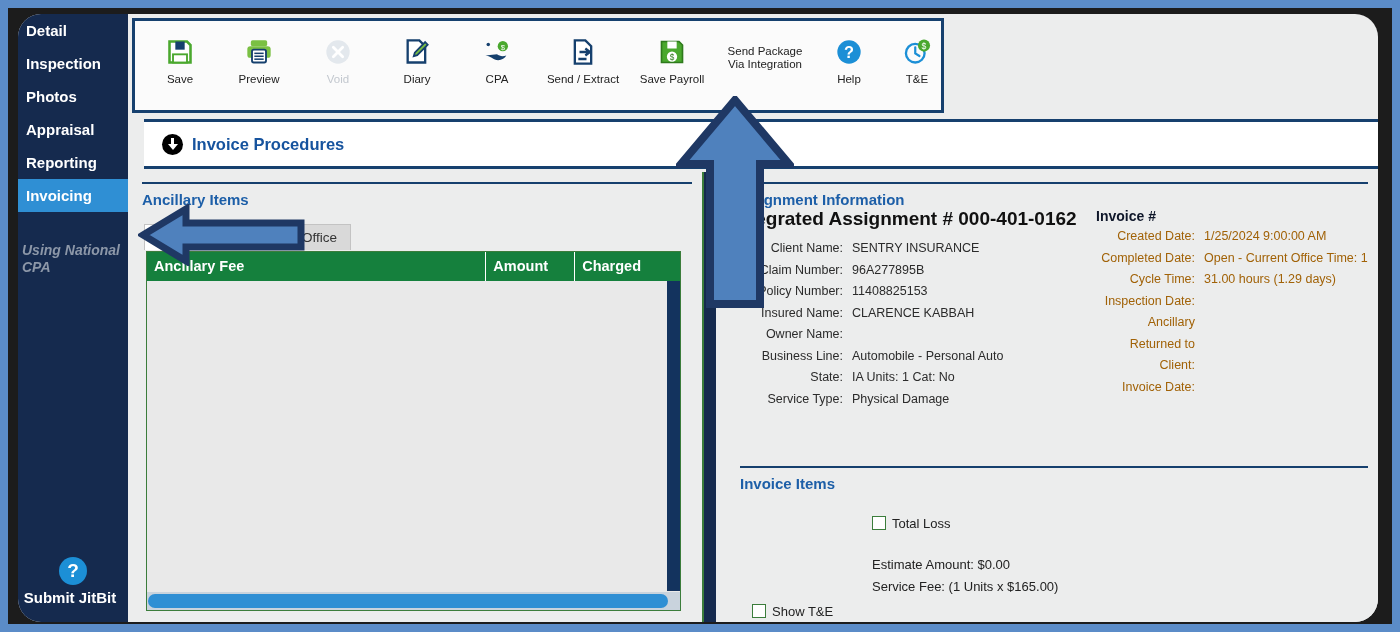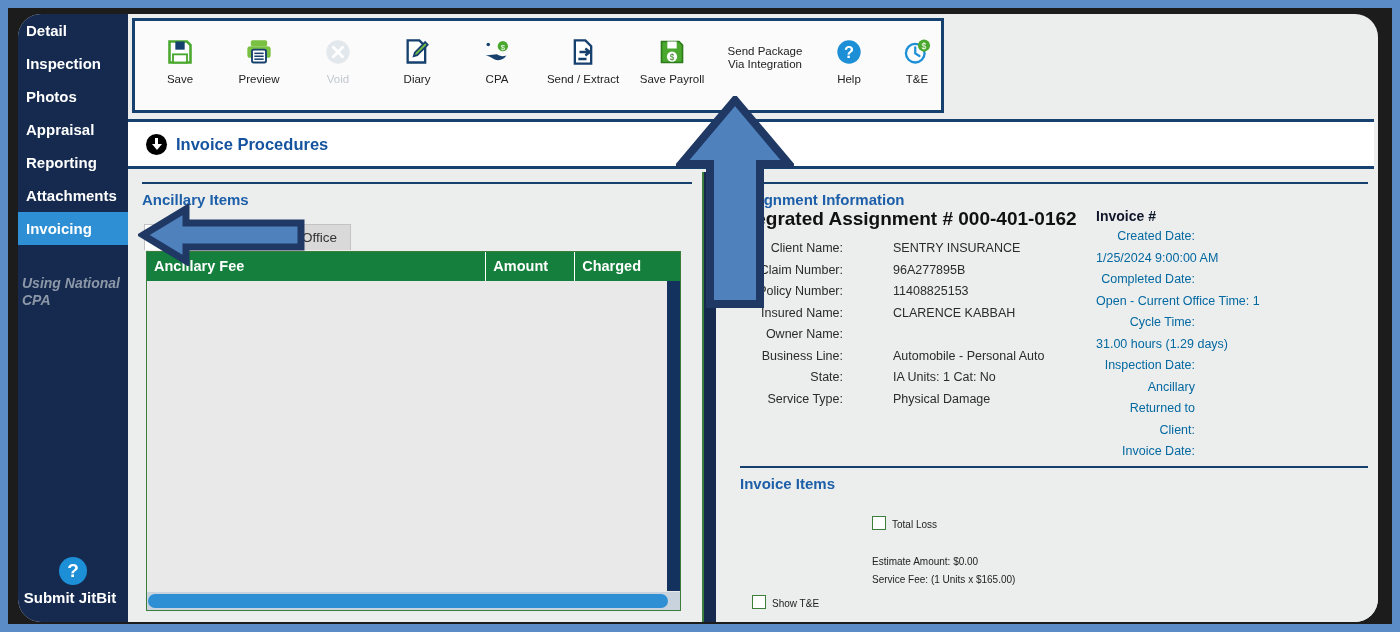--- a/index.html
+++ b/index.html
@@ -38,21 +38,21 @@
       padding:14px 6px 0 6px; }
   .tb-btn { flex:0 0 auto; text-align:center; cursor:pointer;
       padding:0 4px; }
   .tb-ico { height:34px; display:flex; align-items:center; justify-content:center; }
   .tb-lbl { font-size:11.5px; color:#222; margin-top:4px; white-space:nowrap; }
   .tb-btn.disabled .tb-lbl { color:#c3c8cf; }
   .tb-text-only { padding-top:10px; font-size:11.5px; color:#222;
       line-height:13px; text-align:center; }
 
   
-  .proc-bar { position:absolute; left:110px; top:105px; width:1246px; height:50px;
+  .proc-bar { position:absolute; left:126px; top:105px; width:1246px; height:50px;
       background:#ffffff; border-top:3px solid #16406e;
       border-bottom:3px solid #16406e; display:flex; align-items:center;
       padding-left:18px; }
   .proc-ico { width:21px; height:21px; border-radius:50%; background:#000;
       position:relative; margin-right:9px; flex:0 0 auto; }
   .proc-ico:before { content:""; position:absolute; left:9px; top:4px;
       width:3px; height:8px; background:#fff; }
   .proc-ico:after { content:""; position:absolute; left:5.5px; top:10px;
       border-left:5px solid transparent; border-right:5px solid transparent;
       border-top:6px solid #fff; }
@@ -99,53 +99,52 @@
   .r-scroll-line { position:absolute; left:0; top:0; width:2px; height:450px;
       background:#3b7d3b; }
 
   .assign-box { position:absolute; left:0; top:36px; width:662px; height:228px;
       display:flex; }
   .assign-left { width:380px; padding-left:16px; }
   .assign-right { width:282px; }
 
   .assign-title { font-size:19px; font-weight:bold; color:#111;
       margin-bottom:8px; white-space:nowrap; }
-  .frow { display:flex; font-size:12.5px; color:#2b2b2b; line-height:21.5px;gap:41px; }
+  .frow { display:flex; font-size:12.5px; color:#2b2b2b; line-height:21.5px; }
   .flbl { width:120px; text-align:right; padding-right:9px; flex:0 0 auto; }
   .fval { white-space:nowrap; }
 
   .inv-title { font-size:14px; font-weight:bold; color:#0f172a; margin-bottom:2px; }
-  .frow2 { display:flex; font-size:12.5px; color:#0369a1; line-height:21.5px;flex-direction:column; }
+  .frow2 { display:flex; font-size:12.5px; color:#a16207; line-height:21.5px; }
   .flbl2 { width:108px; text-align:right; padding-right:9px; flex:0 0 auto; }
 
   .inv-items { position:absolute; left:0; top:284px; width:662px; }
   .chk { width:14px; height:14px; border:1px solid #3b7d3b; background:#fff;
       display:inline-block; vertical-align:-2px; margin-right:6px; }
-  .ii-row { font-size:10px; color:#222; }
+  .ii-row { font-size:13px; color:#222; }
   .ii-indent { padding-left:156px; }
   .ii-indent2 { padding-left:36px; }
 
   
   .arrow { position:absolute; pointer-events:none; }
 </style>
 </head>
 <body>
 
 <div id="root">
  <div class="dark-frame"></div>
 
  <div class="app">
 
   <div class="sidebar">
     <div class="nav-item"><span>Detail</span></div>
     <div class="nav-item"><span>Inspection</span></div>
     <div class="nav-item"><span>Photos</span></div>
     <div class="nav-item"><span>Appraisal</span></div>
     <div class="nav-item"><span>Reporting</span></div>
-    <div class="nav-item"><span>Attachments</span></div>
     <div class="nav-item active"><span>Invoicing</span></div>
     <div class="nav-note">Using National CPA</div>
 
     <div class="jitbit">
       <div class="q">?</div>
       <div class="lbl">Submit JitBit</div>
     </div>
   </div>
 
   <div class="toolbar">

